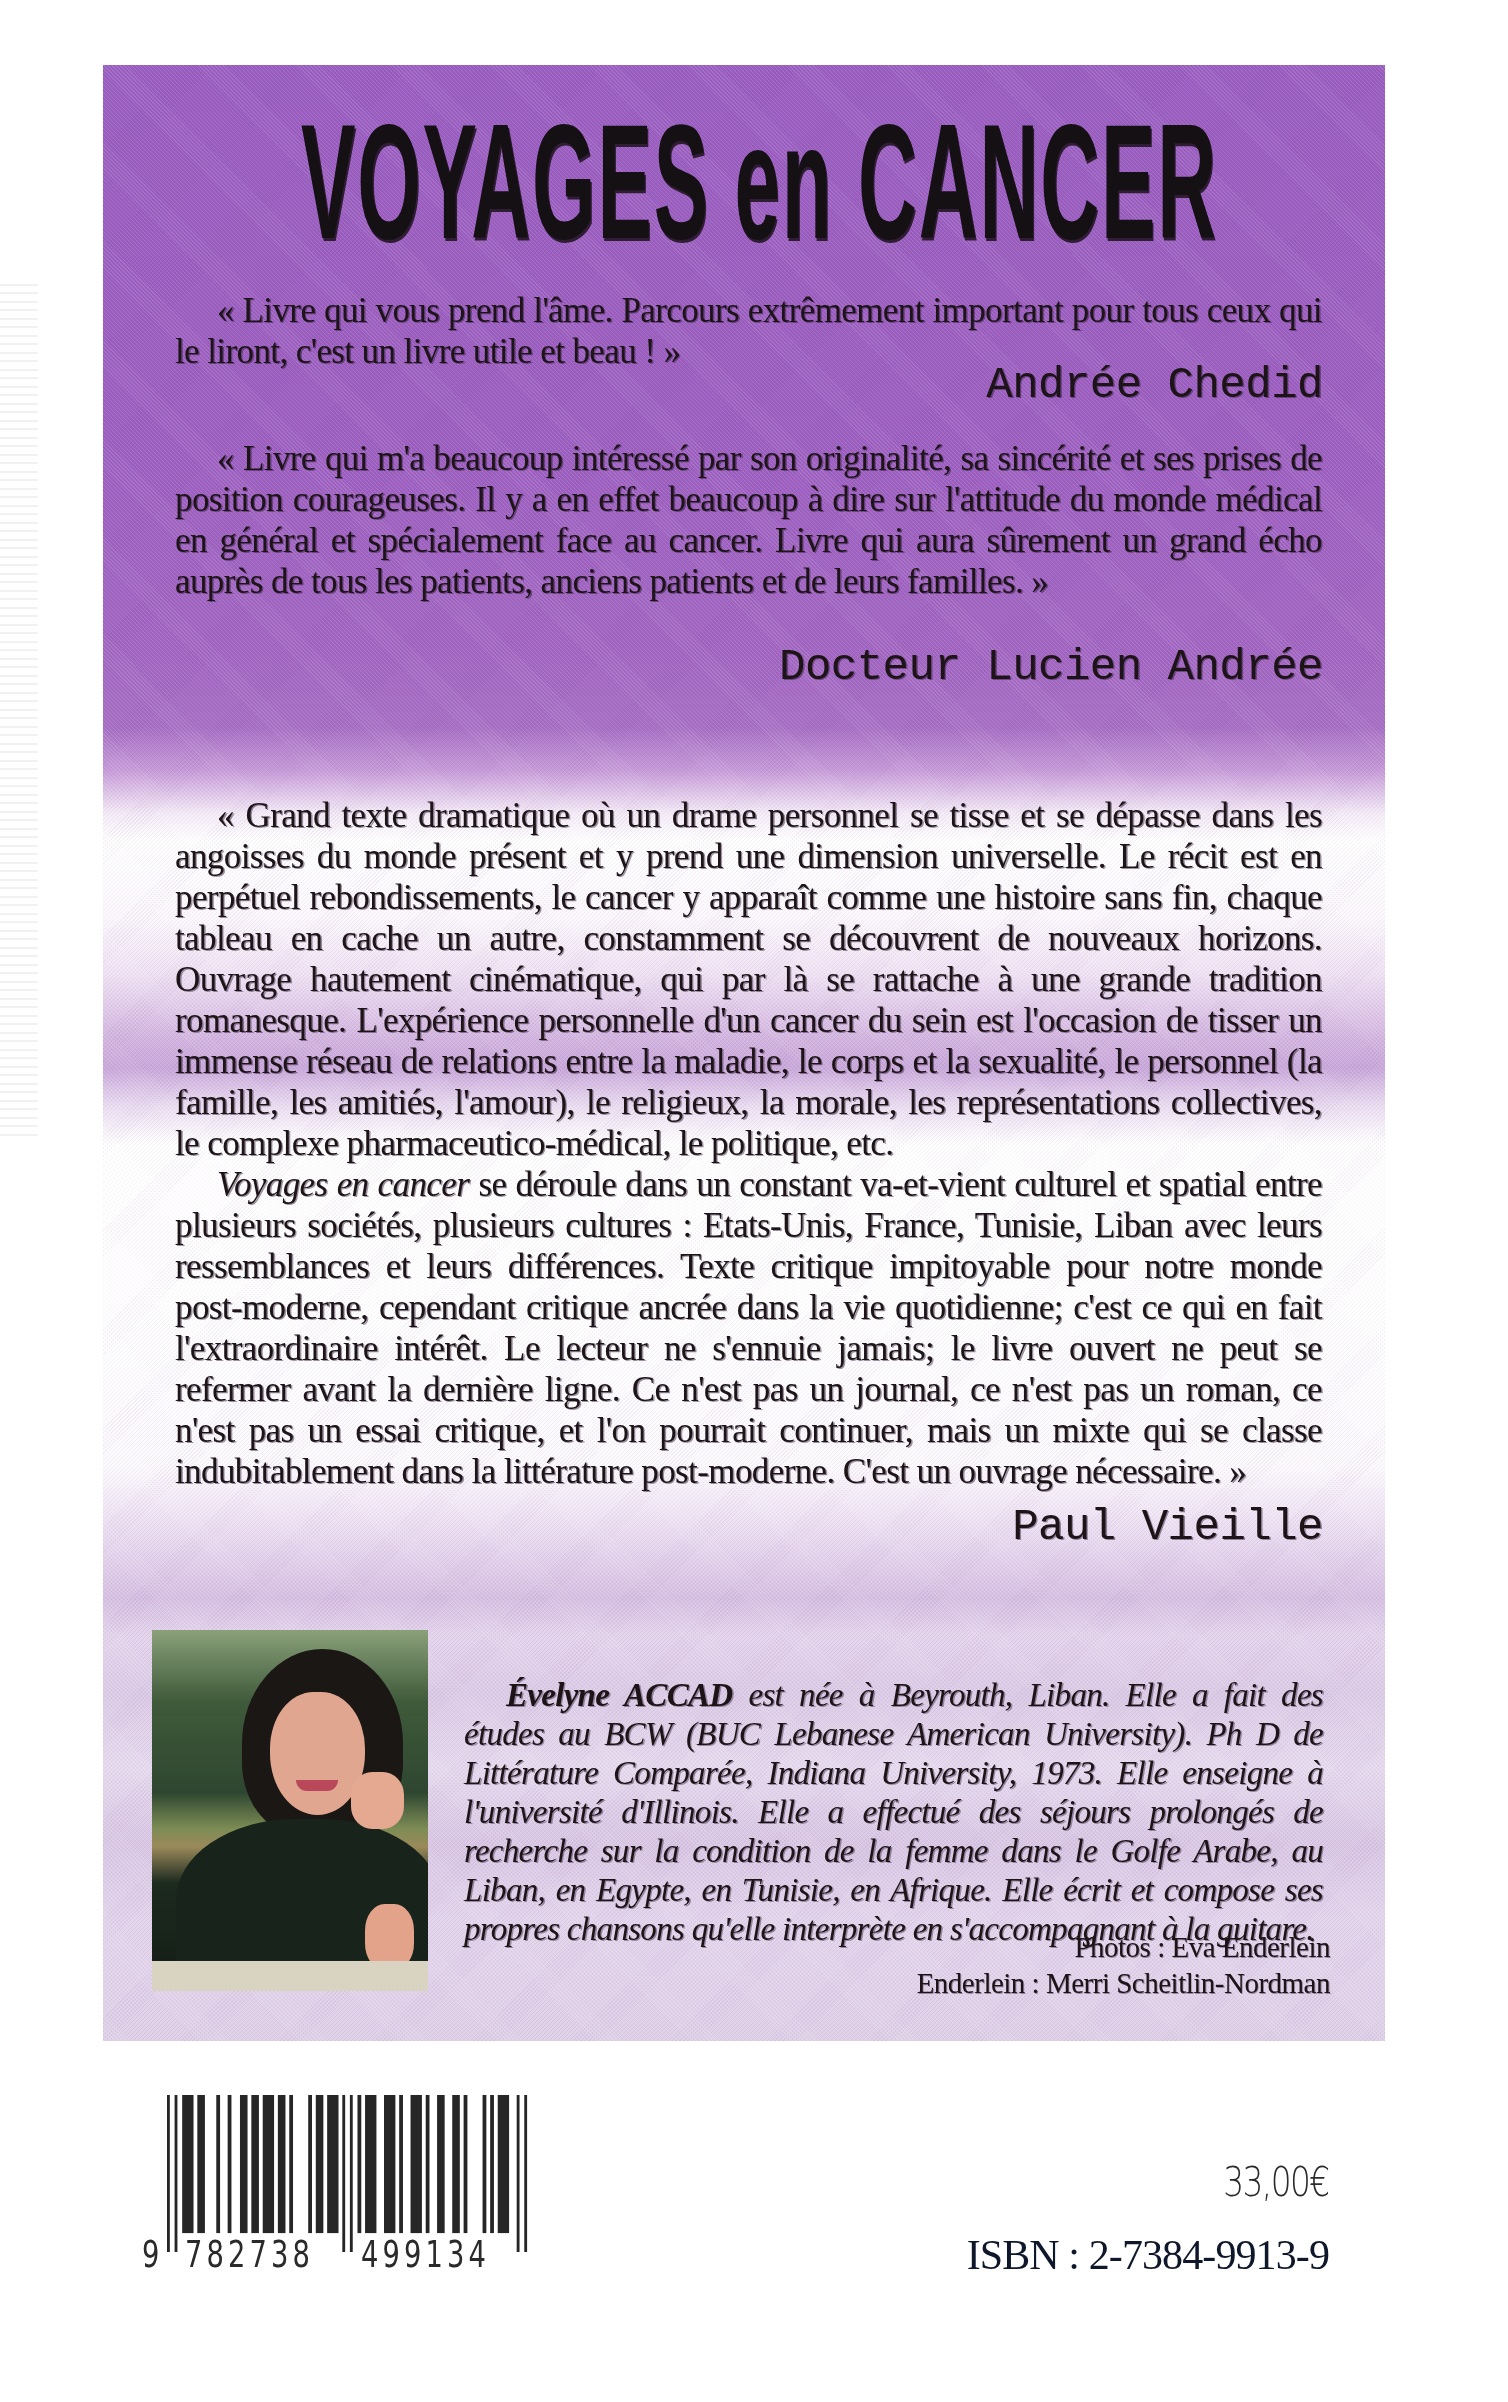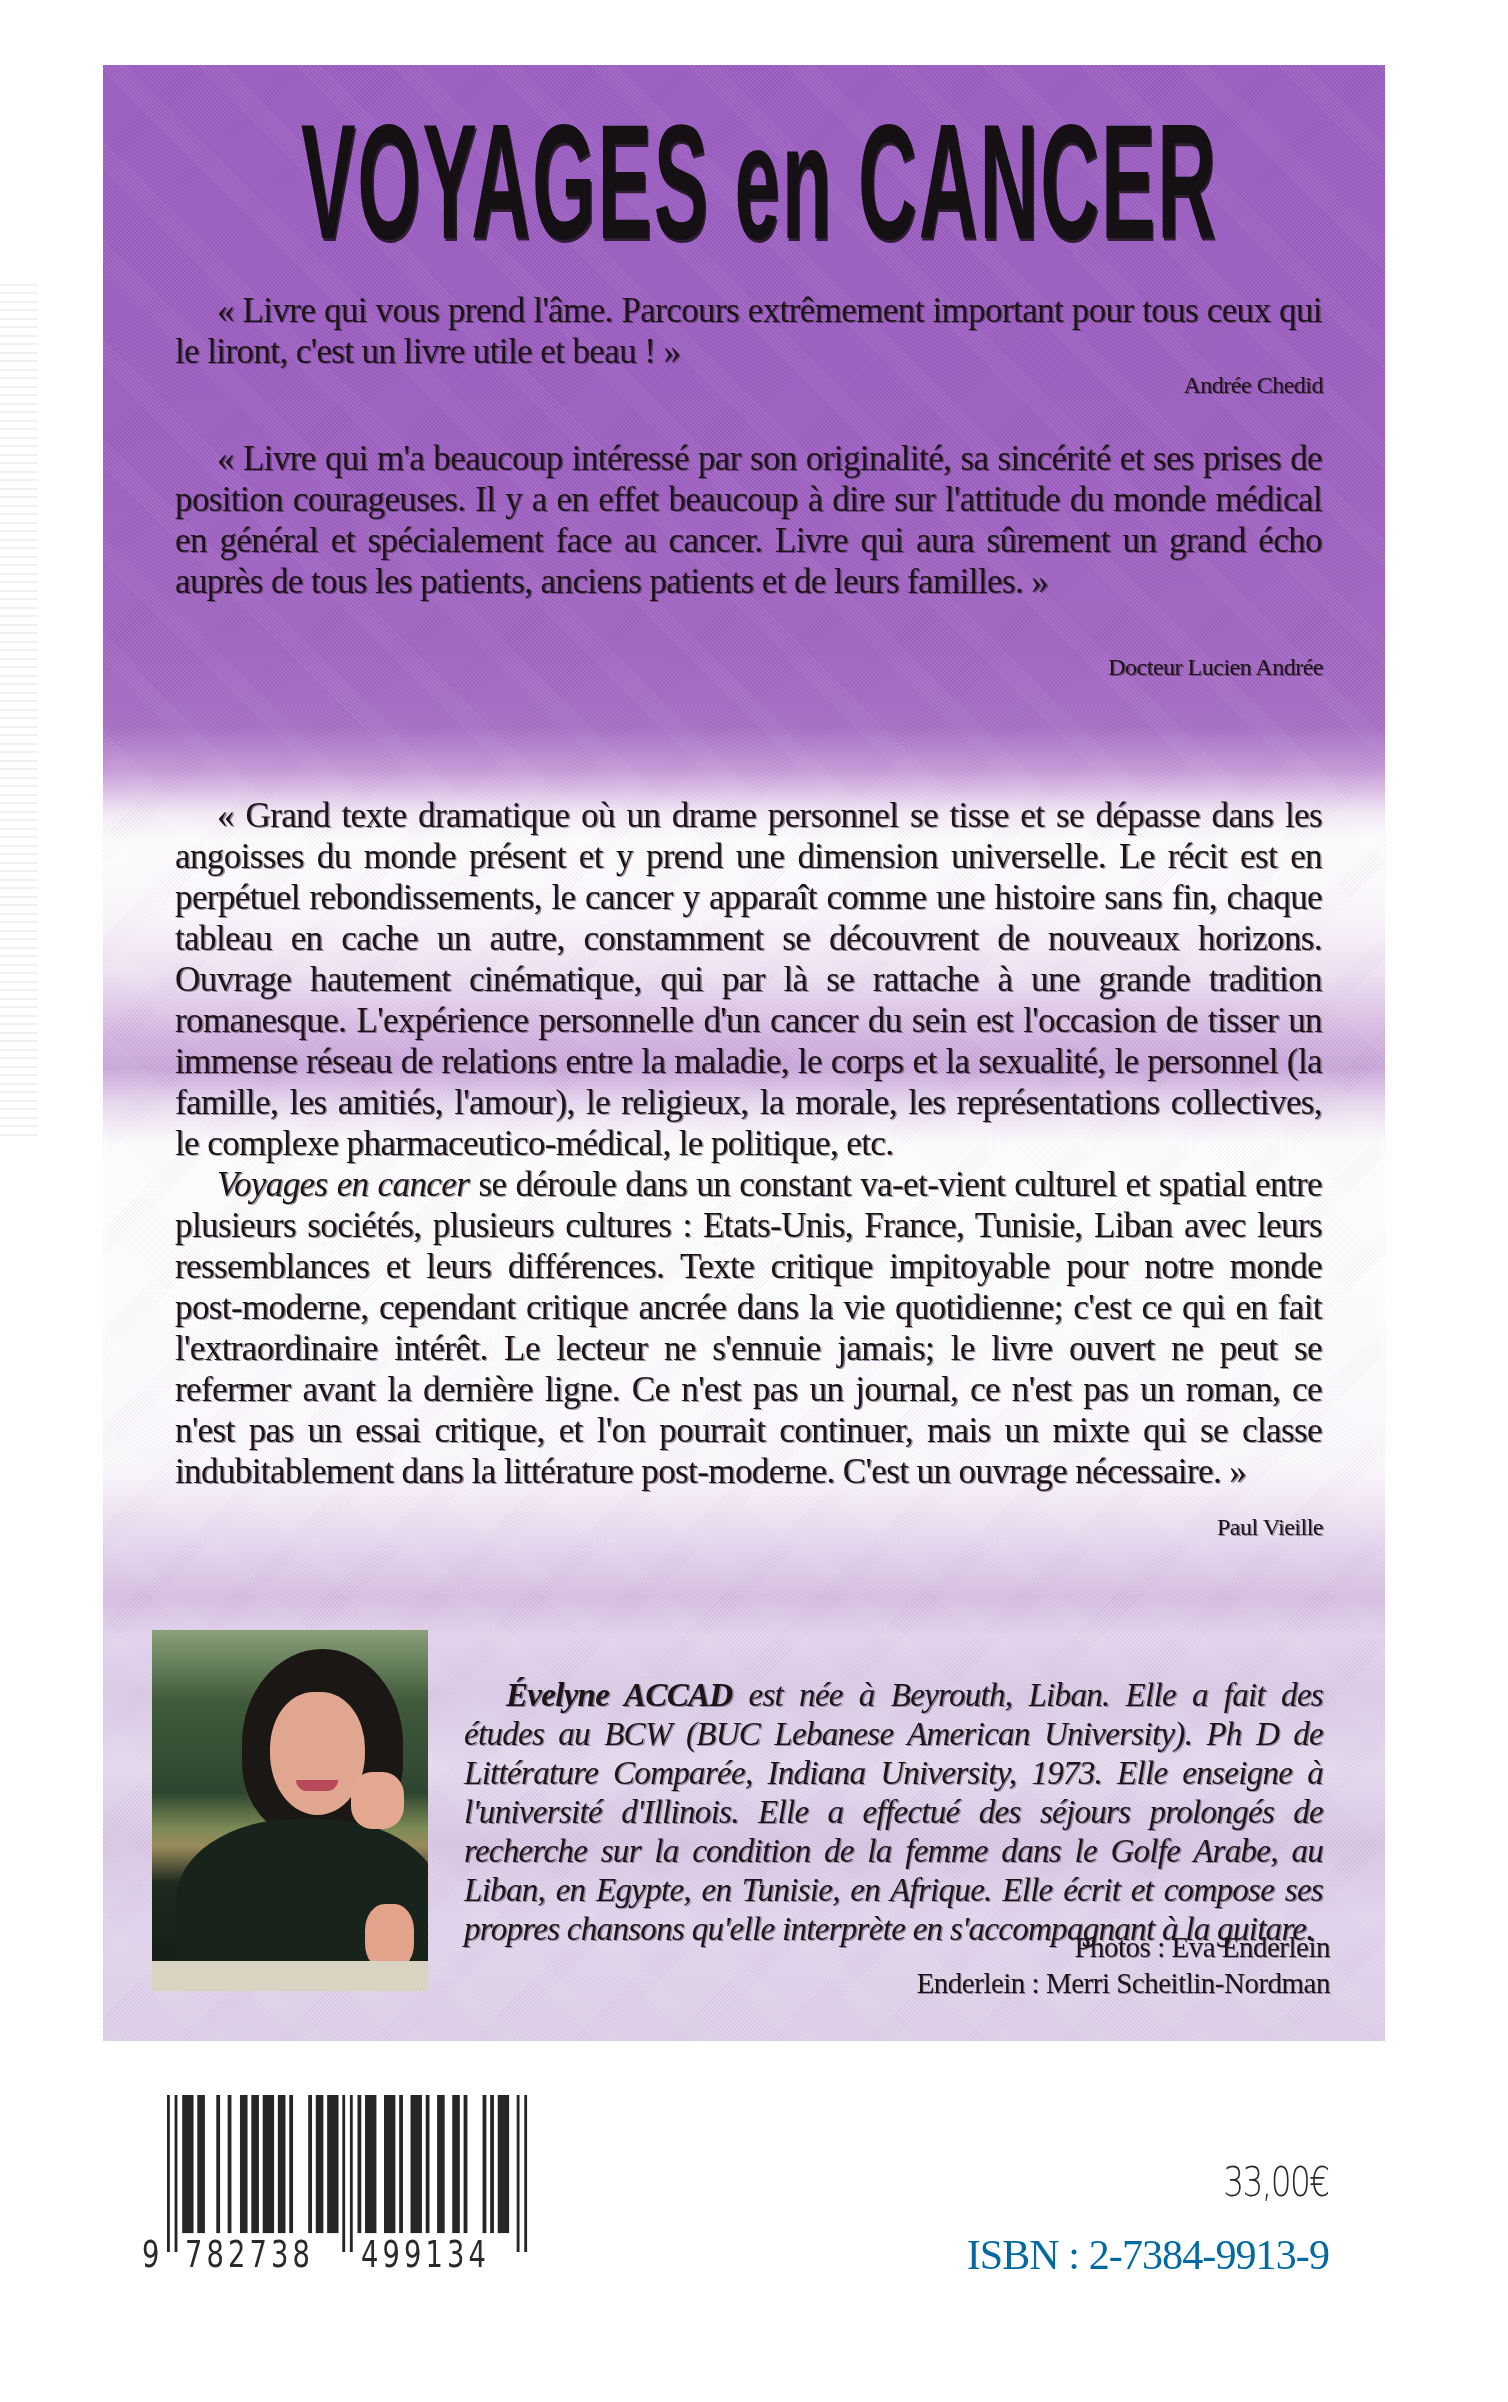--- a/index.html
+++ b/index.html
@@ -16,42 +16,42 @@
   }
   .tex{position:absolute;inset:0;opacity:.18;
     background-image:repeating-linear-gradient(45deg,rgba(255,255,255,.6) 0 0.9px,transparent 0.9px 2.8px),
       repeating-linear-gradient(-45deg,rgba(80,30,110,.35) 0 0.9px,transparent 0.9px 2.8px);}
   .title-wrap{position:absolute;left:301px;top:106px;width:871px;height:151px;overflow:visible;}
   .title-wrap span{display:inline-block;font-family:"Liberation Sans",sans-serif;font-weight:700;font-size:163px;line-height:151px;
     color:#141014;transform:scaleX(.5);transform-origin:0 0;white-space:nowrap;letter-spacing:3.8px;text-shadow:2.8px 2.8px 0 #2e1d33;}
   .txt{position:absolute;left:175px;width:1147px;font-size:35px;line-height:41px;text-align:justify;
     text-shadow:1.4px 1.4px 0 rgba(40,20,50,.45);letter-spacing:-0.6px;}
   .txt p{margin:0;text-indent:42px;}
-  .attr{position:absolute;right:185px;font-size:24px;line-height:42px;text-align:right;
-    text-shadow:1.4px 1.4px 0 rgba(40,20,50,.45);letter-spacing:-0.5px;}
+  .attr{position:absolute;right:185px;font-size:44px;line-height:42px;text-align:right;
+    text-shadow:1.4px 1.4px 0 rgba(40,20,50,.45);letter-spacing:-0.5px;font-family:Liberation Mono, monospace;}
   .italic{font-style:italic;}
   .bio{position:absolute;left:464px;width:859px;top:1676px;font-size:33px;line-height:39px;font-style:italic;text-align:justify;
     text-shadow:1.4px 1.4px 0 rgba(40,20,50,.4);letter-spacing:-0.7px;}
   .bio p{margin:0;text-indent:42px;}
   .bio b{font-weight:700;}
   .photo{position:absolute;left:152px;top:1630px;width:276px;height:361px;overflow:hidden;
     background:linear-gradient(180deg,#8aa07a 0%,#3f5a3a 20%,#2e4630 45%,#7d8c55 55%,#9a8a5a 60%,#1d2a1f 70%,#131c15 100%);}
   .photo .hair{position:absolute;left:90px;top:19px;width:161px;height:189px;border-radius:50% 50% 40% 40%;background:#1a1714;}
   .photo .face{position:absolute;left:118px;top:62px;width:95px;height:123px;border-radius:46% 46% 50% 50%;background:#e0a690;}
   .photo .smile{position:absolute;left:144px;top:150px;width:42px;height:11.4px;border-radius:0 0 19px 19px;background:#b8485a;}
   .photo .body{position:absolute;left:24px;top:189px;width:265px;height:180px;border-radius:45% 45% 10% 10%;background:#18241b;}
   .photo .hand{position:absolute;left:199px;top:142px;width:53px;height:57px;border-radius:40%;background:#e5a890;}
   .photo .hand2{position:absolute;left:213px;top:274px;width:49px;height:66px;border-radius:40%;background:#e3a28a;}
   .photo .table{position:absolute;left:0;top:331px;width:276px;height:38px;background:#d9d3c2;}
   .credits{position:absolute;right:178px;text-align:right;font-size:29px;line-height:36px;
     text-shadow:0.9px 0.9px 0 rgba(40,20,50,.4);letter-spacing:-0.5px;}
   .barcode{position:absolute;left:167px;top:2095px;width:362px;height:157px;}
   .bar-digits{position:absolute;top:2235px;font-family:"DejaVu Sans",sans-serif;font-size:38px;line-height:38px;color:#2a2a2a;letter-spacing:5.7px;transform:scaleX(.72);transform-origin:0 0;white-space:nowrap;}
   .price{position:absolute;right:179px;top:2160px;font-family:"DejaVu Sans",sans-serif;font-weight:300;font-size:40px;line-height:45px;color:#2b2b2b;letter-spacing:-1.9px;transform:scaleX(.82);transform-origin:right top;}
-  .isbn{position:absolute;right:179px;top:2232px;font-family:"Liberation Serif",serif;font-size:42px;line-height:47px;color:#0369a1;letter-spacing:-0.9px;text-align:right;}
+  .isbn{position:absolute;right:179px;top:2232px;font-family:"Liberation Serif",serif;font-size:42px;line-height:47px;color:#0f172a;letter-spacing:-0.9px;text-align:right;}
   .speck{position:absolute;left:0;top:284px;width:38px;height:852px;background:repeating-linear-gradient(180deg,rgba(200,200,200,.25) 0 1.9px,transparent 1.9px 8.5px);}
 </style>
 </head>
 <body>
 
 <div class="speck"></div>
 
 <div class="panel">
   <div class="tex"></div>
 </div>

